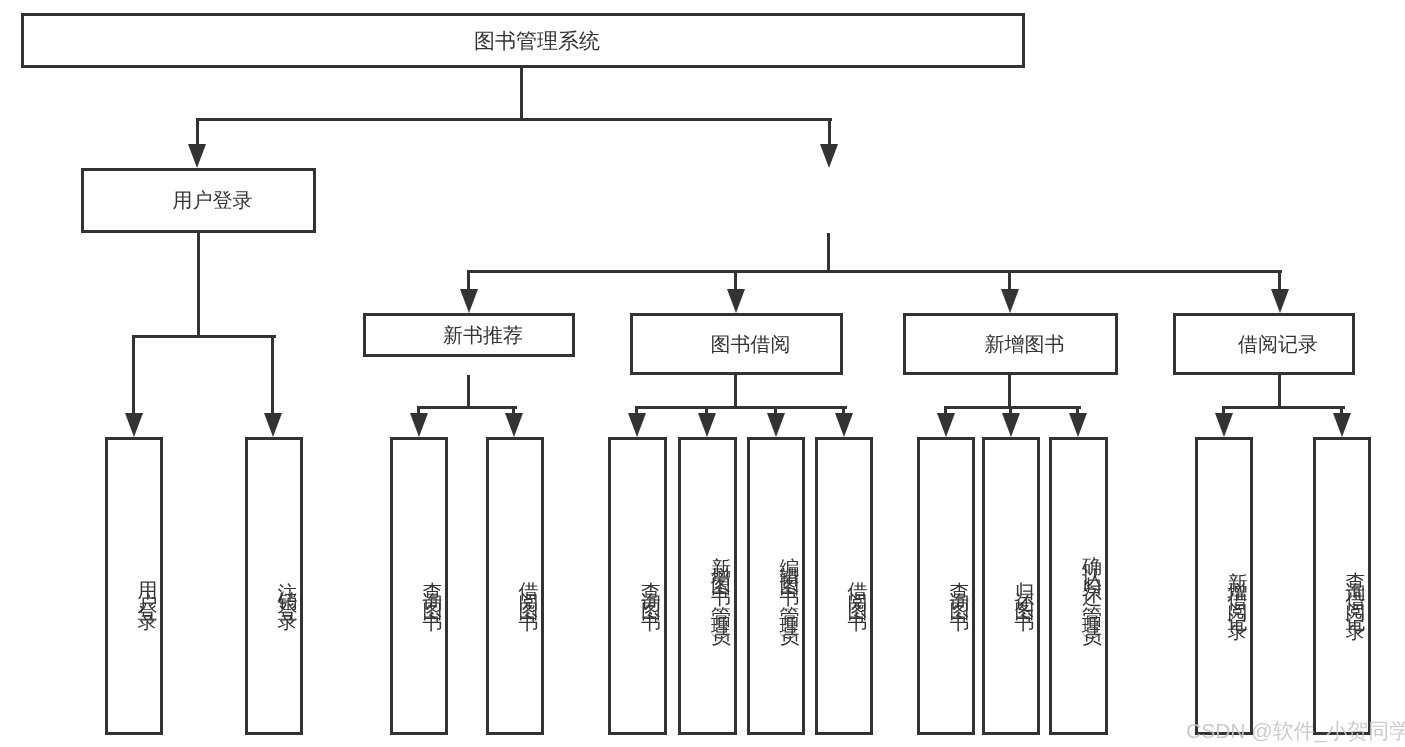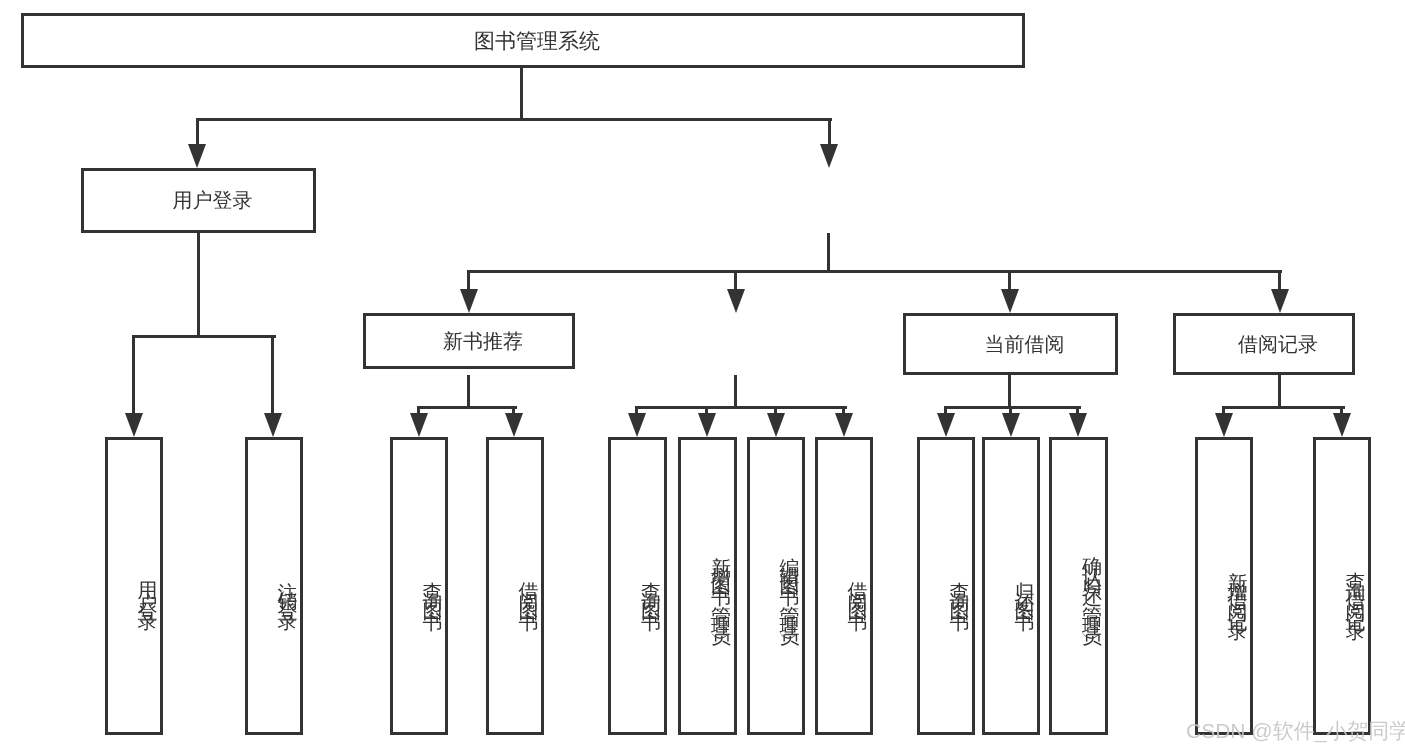--- a/index.html
+++ b/index.html
@@ -57,22 +57,23 @@
   <div class="hline" style="left:467px;top:270px;width:815px"></div>
   <div class="vline" style="left:467px;top:270px;height:21px"></div>
   <div class="arrow" style="left:460px;top:289px"></div>
   <div class="vline" style="left:734px;top:270px;height:21px"></div>
   <div class="arrow" style="left:727px;top:289px"></div>
   <div class="vline" style="left:1008px;top:270px;height:21px"></div>
   <div class="arrow" style="left:1001px;top:289px"></div>
   <div class="vline" style="left:1278px;top:270px;height:21px"></div>
   <div class="arrow" style="left:1271px;top:289px"></div>
 
-  <div class="box" style="left:363px;top:313px;width:212px;height:56px">新书推荐</div>
-  <div class="box" style="left:903px;top:313px;width:215px;height:62px">当前借阅</div>
+  <div class="box" style="left:363px;top:313px;width:212px;height:44px">新书推荐</div>
+  <div class="box" style="left:630px;top:313px;width:213px;height:62px">图书借阅</div>
+  <div class="box" style="left:903px;top:313px;width:215px;height:62px">新增图书</div>
   <div class="box" style="left:1173px;top:313px;width:182px;height:62px">借阅记录</div>
 
   <div class="vline" style="left:467px;top:375px;height:34px"></div>
   <div class="hline" style="left:417px;top:406px;width:100px"></div>
   <div class="vline" style="left:417px;top:406px;height:10px"></div>
   <div class="arrow" style="left:410px;top:413px"></div>
   <div class="vline" style="left:512px;top:406px;height:10px"></div>
   <div class="arrow" style="left:505px;top:413px"></div>
 
   <div class="vline" style="left:734px;top:375px;height:34px"></div>

